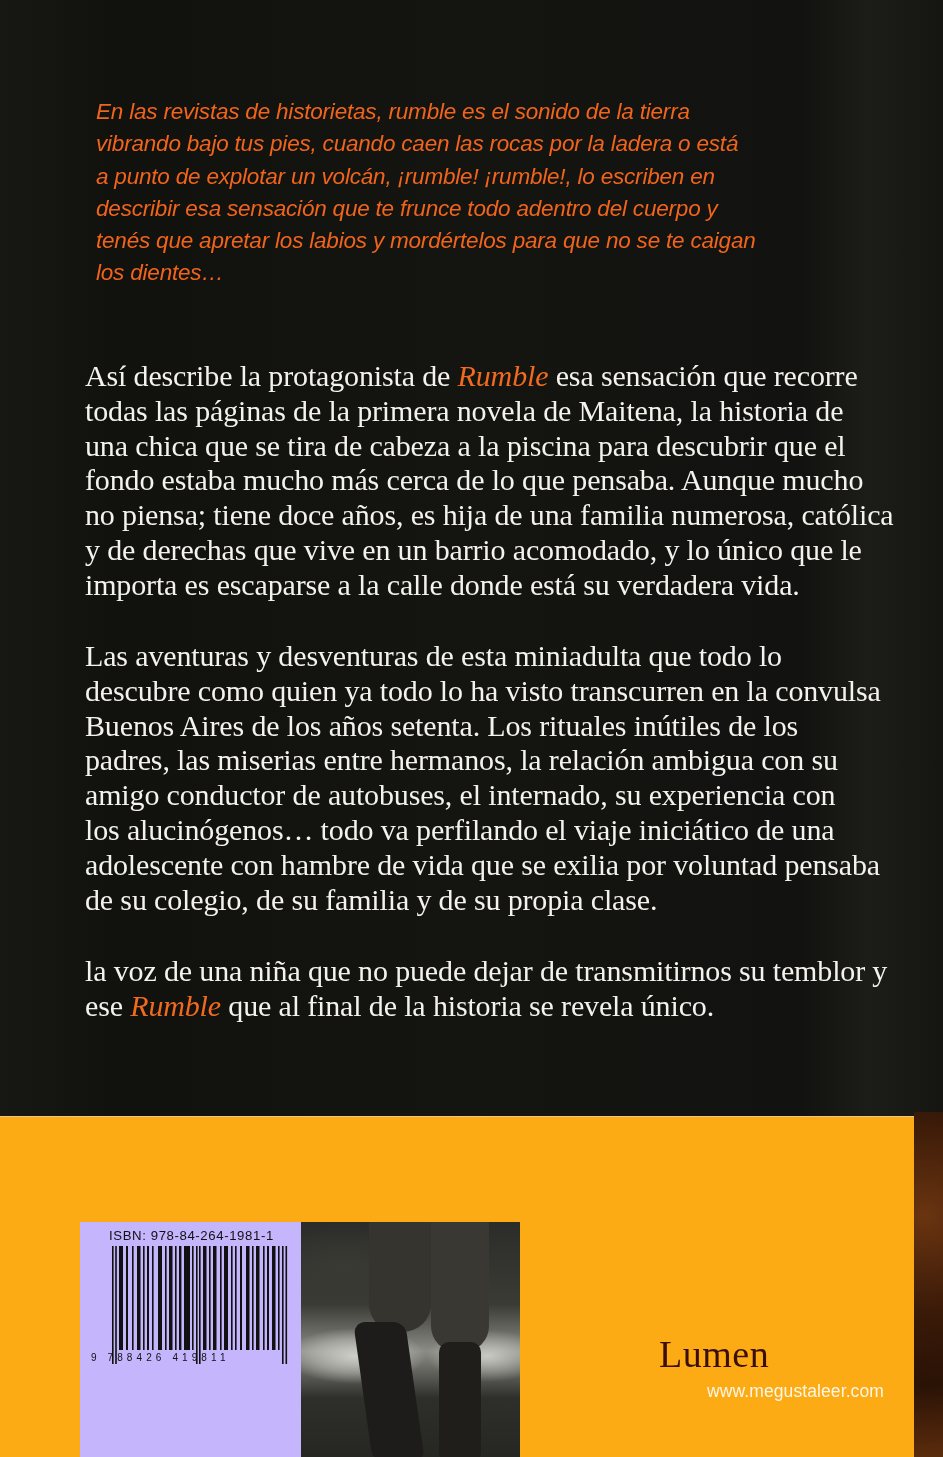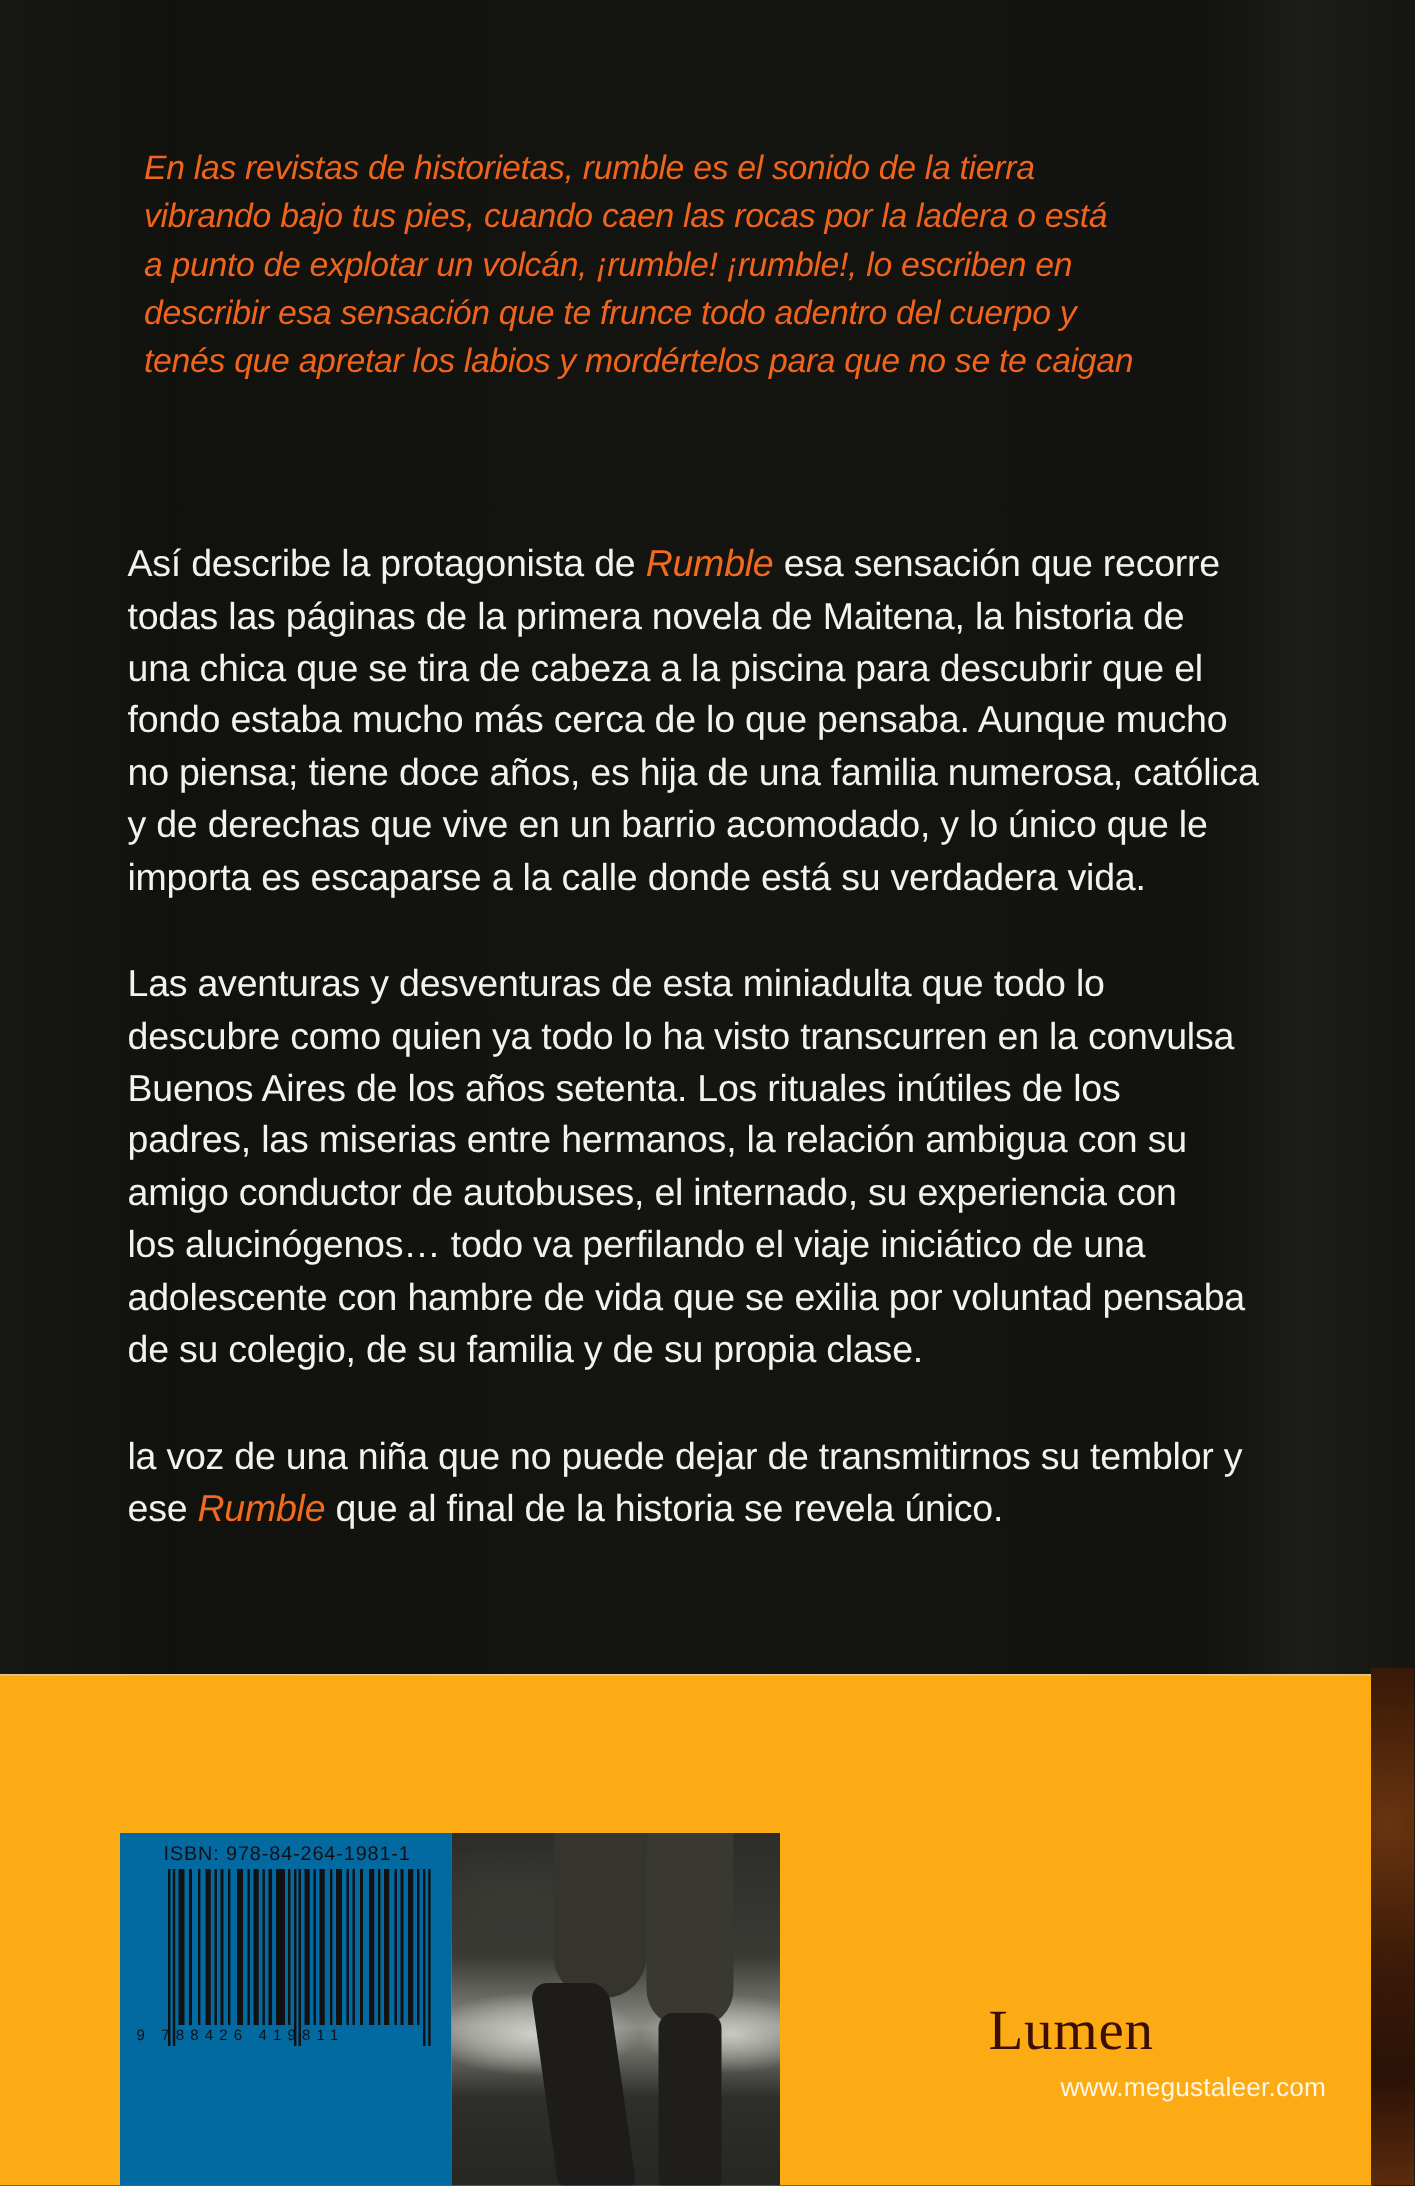--- a/index.html
+++ b/index.html
@@ -13,40 +13,40 @@
     background: linear-gradient(90deg, #171713 0%, #11110e 12%, #141411 50%, #121210 85%, #1c1c18 92%, #151512 100%);
   }
   .quote {
     position: absolute; left: 96px; top: 96px; width: 766px;
     color: #f0641c; font-style: italic; font-size: 22.5px; line-height: 32.3px;
     text-align: left; letter-spacing: -0.2px; margin: 0;
   }
   .quote .ln { display: block; white-space: nowrap; }
   .para {
     position: absolute; left: 85px; width: 800px; margin: 0;
-    color: #f4f2ec; font-size: 25px; line-height: 34.8px; letter-spacing: -0.15px;
+    color: #f4f2ec; font-size: 30px; line-height: 34.8px; letter-spacing: -0.15px; font-family: Liberation Serif, serif;
   }
   .para .ln { display: block; white-space: nowrap; }
   .hl { color: #f26a1e; font-style: italic; }
   .p1 { top: 359px; }
   .p2 { top: 639px; }
   .p3 { top: 954px; }
 
   .orange {
     position: absolute; left: 0; top: 1116px; width: 915px; height: 341px;
     background: #fcab14;
     border-top: 1px solid #e9c98a;
   }
   .spine {
     position: absolute; left: 914px; top: 1112px; width: 29px; height: 345px;
     background: radial-gradient(circle at 40% 30%, #6a3410 0%, #3a1a08 40%, #2a1206 70%, #5b2c0c 100%);
   }
   .barcode-box {
     position: absolute; left: 80px; top: 1222px; width: 221px; height: 235px;
-    background: #0369a1;
+    background: #c4b5fd;
   }
   .isbn {
     position: absolute; left: 29px; top: 6px; font-size: 13.2px; color: #111;
     letter-spacing: 0.6px; white-space: nowrap;
   }
   .bars { position: absolute; left: 32px; top: 24px; width: 180px; height: 118px; }
   .ean {
     position: absolute; left: 11px; top: 130px; font-size: 10px; color: #111;
     letter-spacing: 4.1px; white-space: nowrap;
   }
@@ -76,20 +76,21 @@
 <body>
 
 <div class="top"></div>
 
 <p class="quote">
   <span class="ln">En las revistas de historietas, rumble es el sonido de la tierra</span>
   <span class="ln">vibrando bajo tus pies, cuando caen las rocas por la ladera o está</span>
   <span class="ln">a punto de explotar un volcán, ¡rumble! ¡rumble!, lo escriben en</span>
   <span class="ln">describir esa sensación que te frunce todo adentro del cuerpo y</span>
   <span class="ln">tenés que apretar los labios y mordértelos para que no se te caigan</span>
+  <span class="ln">los dientes…</span>
 </p>
 
 <p class="para p1">
   <span class="ln"><span>Así describe la protagonista de </span><span class="hl">Rumble</span><span> esa sensación que recorre</span></span>
   <span class="ln">todas las páginas de la primera novela de Maitena, la historia de</span>
   <span class="ln">una chica que se tira de cabeza a la piscina para descubrir que el</span>
   <span class="ln">fondo estaba mucho más cerca de lo que pensaba. Aunque mucho</span>
   <span class="ln">no piensa; tiene doce años, es hija de una familia numerosa, católica</span>
   <span class="ln">y de derechas que vive en un barrio acomodado, y lo único que le</span>
   <span class="ln">importa es escaparse a la calle donde está su verdadera vida.</span>

